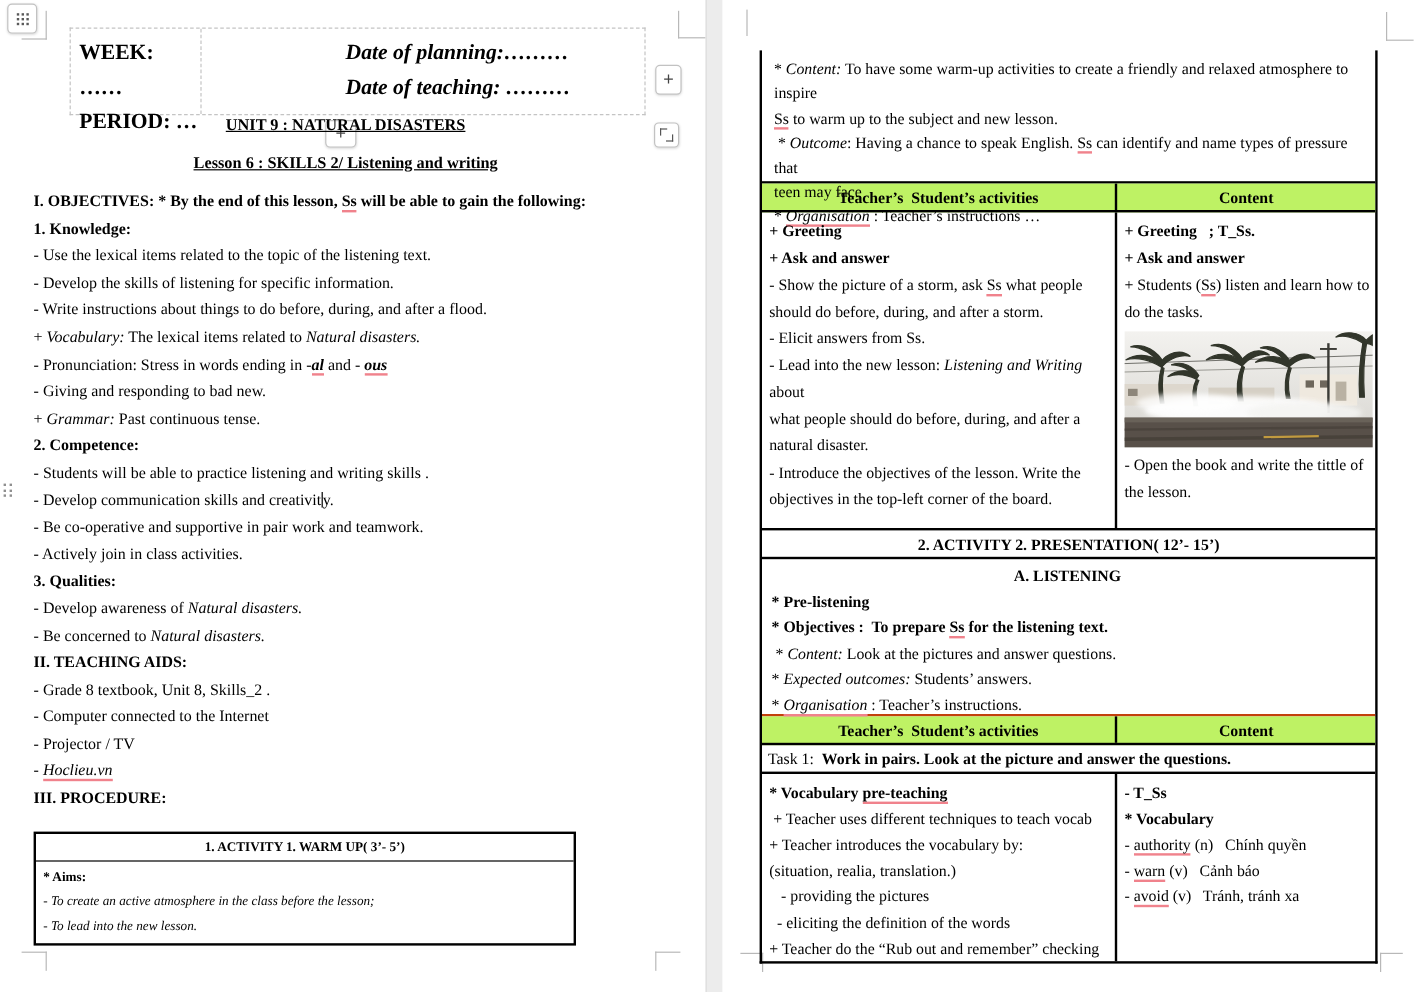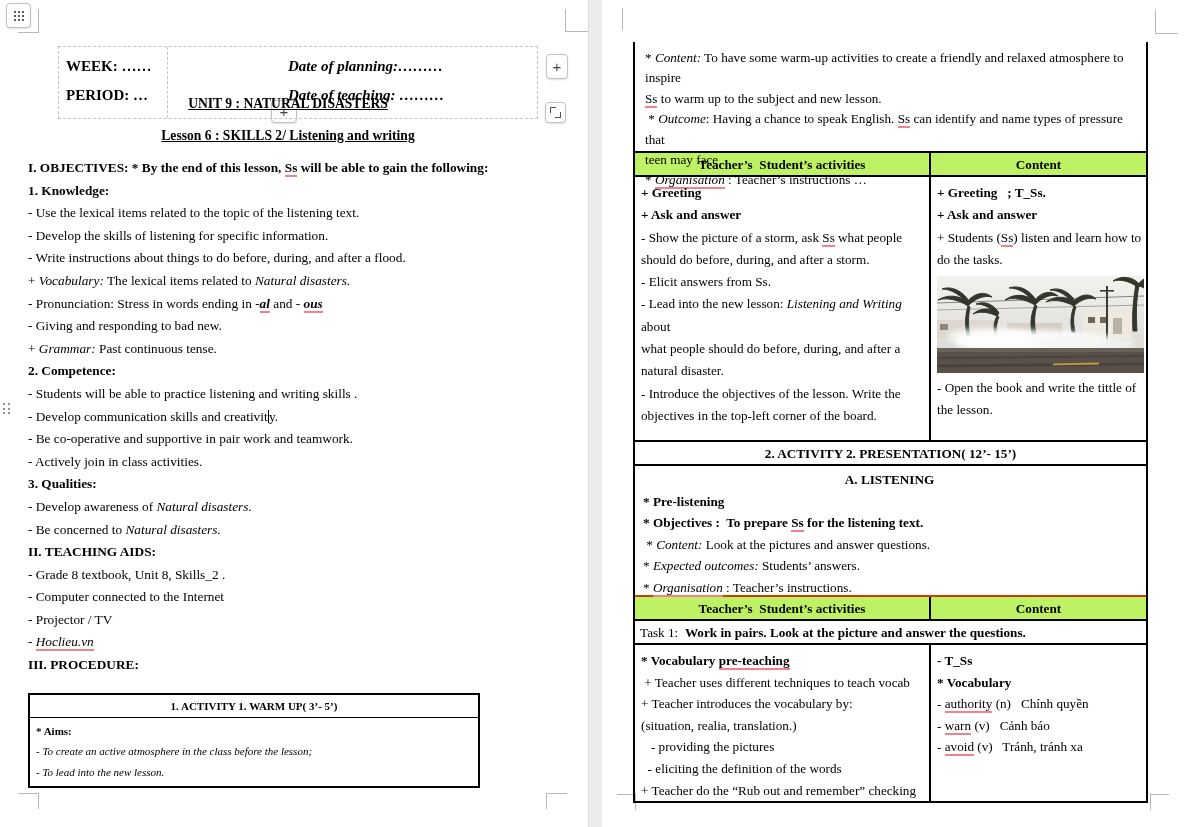--- a/index.html
+++ b/index.html
@@ -12,22 +12,22 @@
   .pageR{left:602px;width:584px;}
 
   
   .b{font-weight:bold;}
   .i{font-style:italic;}
   .ru{border-bottom:2px solid #f0828c;}
   .ln{white-space:pre-wrap;}
   .caret{display:inline-block;width:1.3px;height:13px;background:#000;vertical-align:-2px;}
 
   
-  .meta-table{position:absolute;left:58px;top:46px;width:480px;height:73px;
-              border:1px dashed #c4c4c4;display:flex;box-sizing:border-box;font-size:15px;}
+  .meta-table{position:absolute;left:58px;top:23px;width:480px;height:73px;
+              border:1px dashed #c4c4c4;display:flex;box-sizing:border-box;font-size:18px;}
   .meta-c1{width:109px;border-right:1px dashed #c4c4c4;padding:5px 0 0 7px;box-sizing:border-box;}
   .meta-c2{flex:1;padding:5px 0 0 120px;box-sizing:border-box;}
   .meta-table .mln{line-height:29px;font-weight:bold;white-space:pre-wrap;}
   .meta-c2 .mln{font-style:italic;}
   .doc-title{position:absolute;left:28px;width:520px;text-align:center;font-weight:bold;font-size:13.6px;text-decoration:underline;}
   .t1{top:96px;} .t2{top:128px;}
   .bodytext{position:absolute;left:28px;top:157px;width:526px;font-size:13.3px;}
   .bodytext .ln{line-height:22.6px;}
 
   .warmup{position:absolute;left:28px;top:693px;width:452px;border:2px solid #000;box-sizing:border-box;font-size:11px;}

